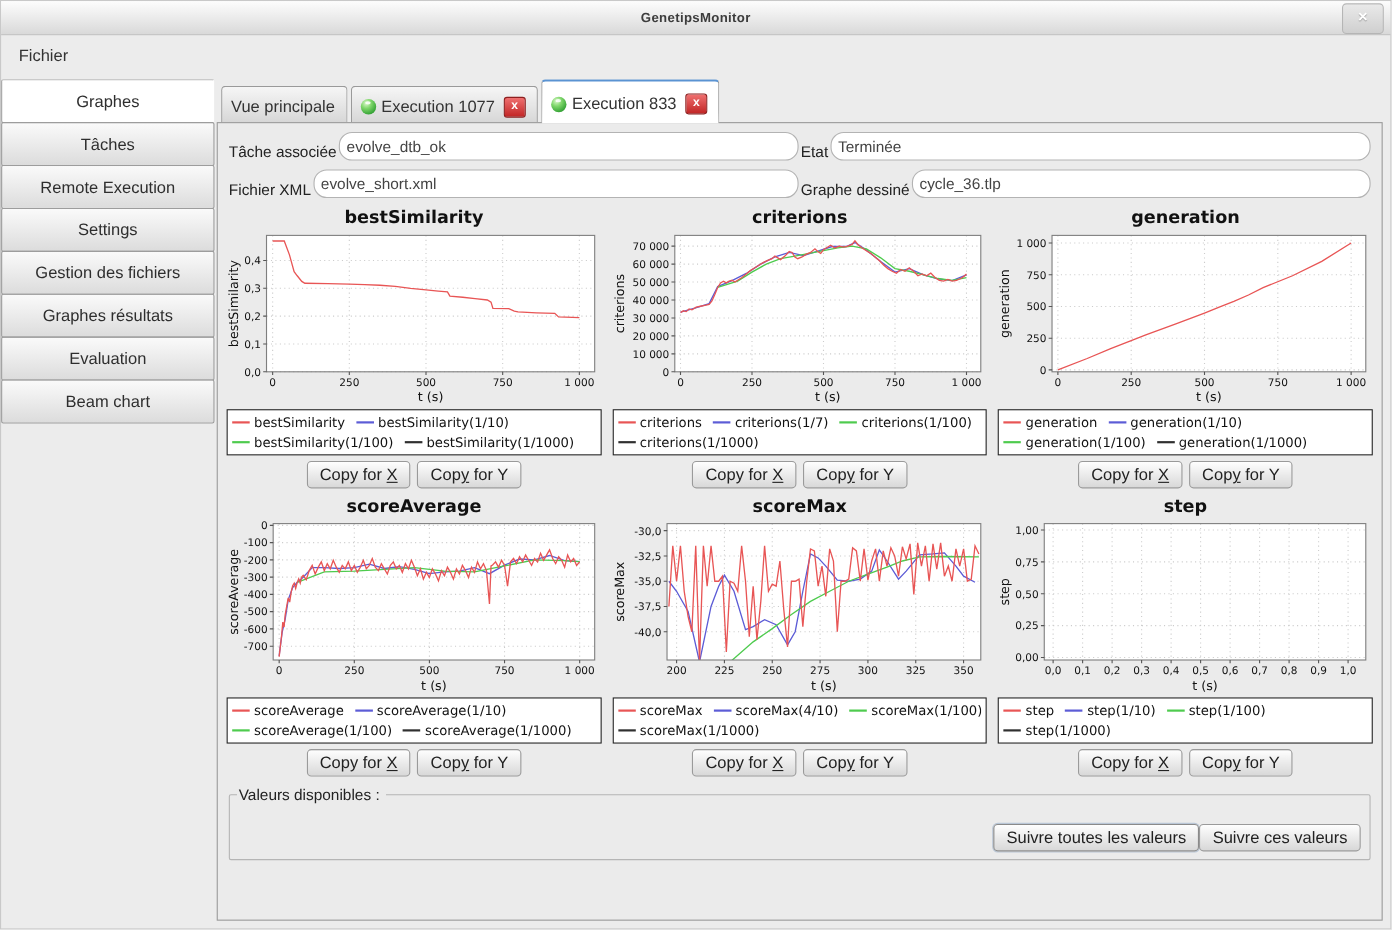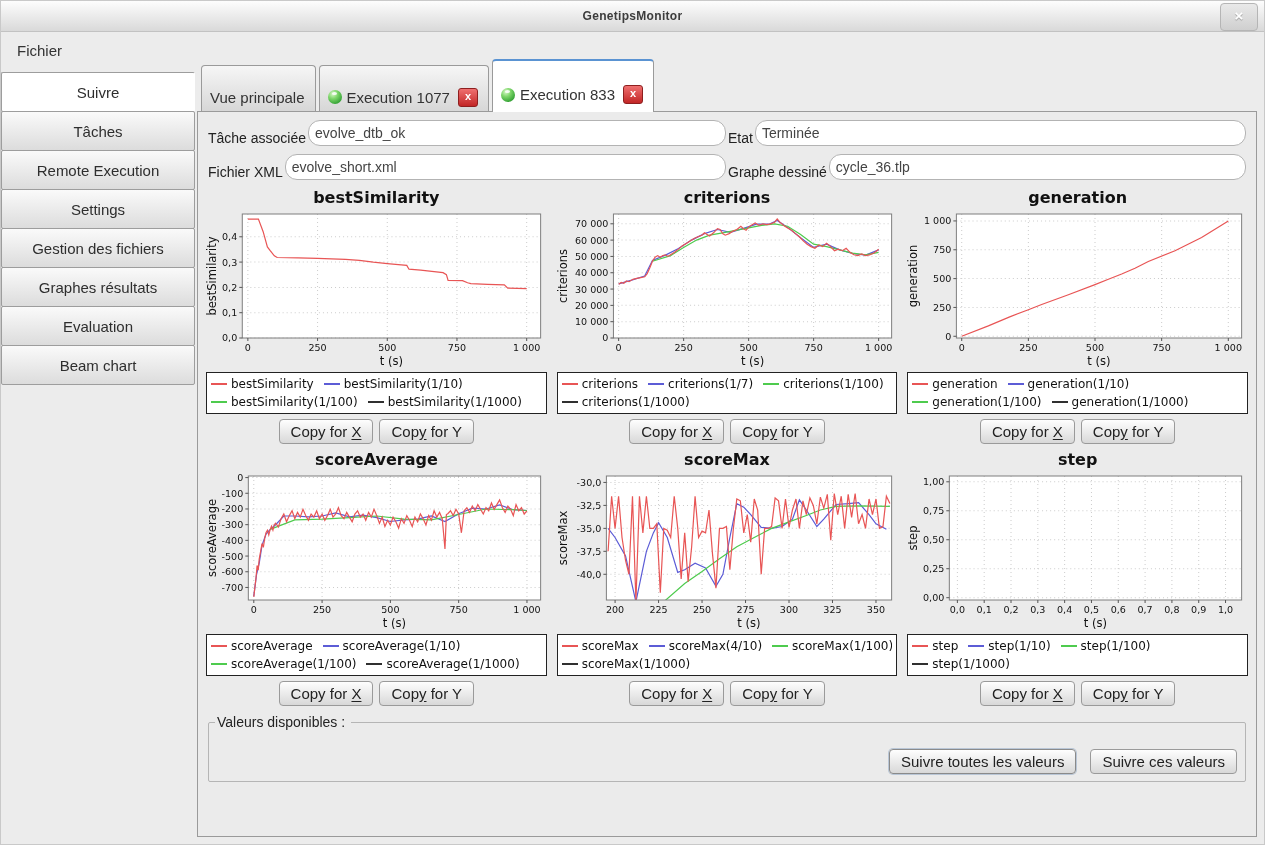--- a/index.html
+++ b/index.html
@@ -24,21 +24,21 @@
   
   .sidebar{position:absolute;left:0;top:72px;width:194px;}
   .side-btn{height:38px;margin-top:-1px;border:1px solid #9d9d9d;
     background:linear-gradient(#fafafa,#dcdcdc);
     display:flex;align-items:center;justify-content:center;
     font-size:15px;color:#2e2e2e;cursor:pointer;border-radius:2px;}
   .side-btn.active{background:#ffffff;border-right-color:#ffffff;z-index:3;position:relative;}
   
   .main{position:absolute;left:196px;top:76px;right:7px;bottom:7px;}
   .tabbar{position:absolute;left:4px;top:0;right:0;height:35px;display:flex;align-items:flex-end;}
-  .tab{display:inline-flex;align-items:center;gap:5px;height:26px;padding:18px 10px 2px 8px;
+  .tab{display:inline-flex;align-items:center;gap:5px;height:26px;padding:5px 10px 2px 8px;
     background:linear-gradient(#f6f6f6,#d6d6d6);border:1px solid #9a9a9a;border-bottom:none;
     border-radius:4px 4px 0 0;margin-right:3px;font-size:15px;color:#333;cursor:pointer;position:relative;}
   .tab.active{background:#ffffff;border-top:2px solid #5a93d2;height:31px;z-index:4;}
   .exec-icon{width:14px;height:14px;border-radius:50%;
     background:radial-gradient(circle at 35% 28%, #d8f7c8 0%, #7ed66a 35%, #37a437 75%, #237a23 100%);
     position:relative;flex:0 0 auto;}
   .exec-icon:after{content:"";position:absolute;left:4px;top:2px;width:5px;height:3px;border-radius:50%;background:rgba(255,255,255,.85);}
   .tab-close{width:18px;height:17px;margin-left:3px;border:1px solid #8e1f1f;border-radius:3px;
     background:linear-gradient(#ef7070,#c22626);color:#fff;font-size:11px;font-weight:bold;
     line-height:15px;text-align:center;cursor:pointer;flex:0 0 auto;}
@@ -61,41 +61,41 @@
     font-family:"DejaVu Sans",sans-serif;white-space:nowrap;}
   .swatch{display:inline-block;width:16px;height:0;border-top:2px solid #000;margin-right:4px;}
   .copyrow{display:flex;justify-content:center;gap:6px;margin:5px 0 6px 0;}
   .btn{background:linear-gradient(#fefefe,#d8d8d8);border:1px solid #9a9a9a;border-radius:4px;
     padding:3px 11px;font-size:15px;color:#222;cursor:pointer;font-family:"Liberation Sans",sans-serif;}
   .btn u{text-underline-offset:2px;}
   
   .footer-group{position:relative;border:1px solid #b5b5b5;border-radius:2px;margin:2px 2px 0 2px;
     height:66px;padding:0;}
   .footer-group legend{font-size:14px;color:#222;margin-left:6px;padding:0 6px 0 2px;}
-  .footer-buttons{position:absolute;right:8px;bottom:7px;display:flex;gap:14px;margin-left:19px;}
+  .footer-buttons{position:absolute;right:8px;bottom:7px;display:flex;margin-left:19px;}
   .btn.focused{box-shadow:0 0 0 1px #b9c6d6;border-color:#8a8a8a;}
   svg text{font-family:"DejaVu Sans",sans-serif;}
 </style>
 </head>
 <body>
 
 <div class="window">
   <div class="titlebar">
     <span class="title">GenetipsMonitor</span>
     <div class="win-close">
       <span>×</span>
     </div>
   </div>
 
   <div class="menubar">
     <span class="menu-item">Fichier</span>
   </div>
 
   <div class="sidebar" id="sidebar">
-      <div class="side-btn active">Suivre</div>
+      <div class="side-btn active">Graphes</div>
       <div class="side-btn">Tâches</div>
       <div class="side-btn">Remote Execution</div>
       <div class="side-btn">Settings</div>
       <div class="side-btn">Gestion des fichiers</div>
       <div class="side-btn">Graphes résultats</div>
       <div class="side-btn">Evaluation</div>
       <div class="side-btn">Beam chart</div>
     </div>
 
   <div class="main">

